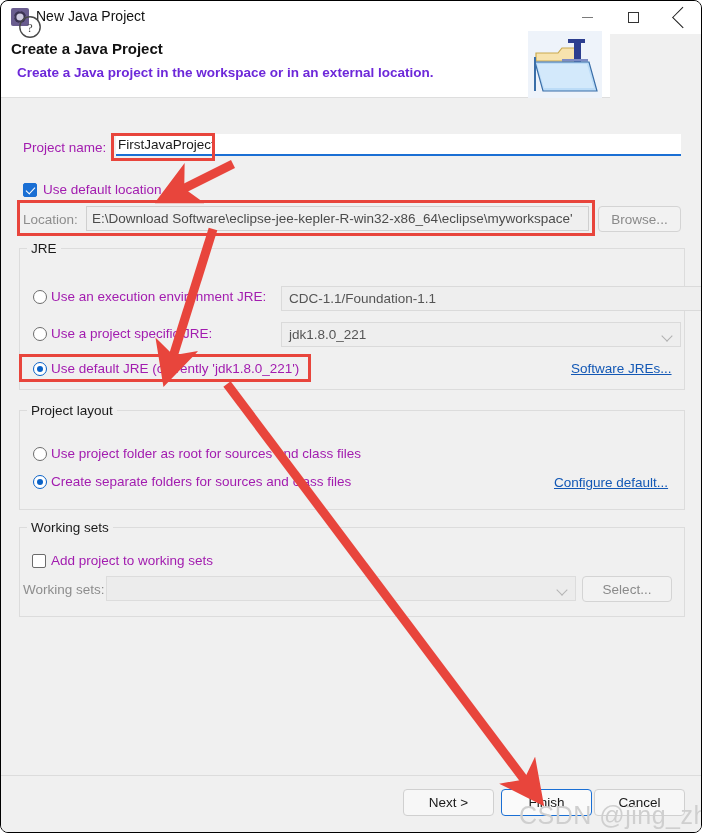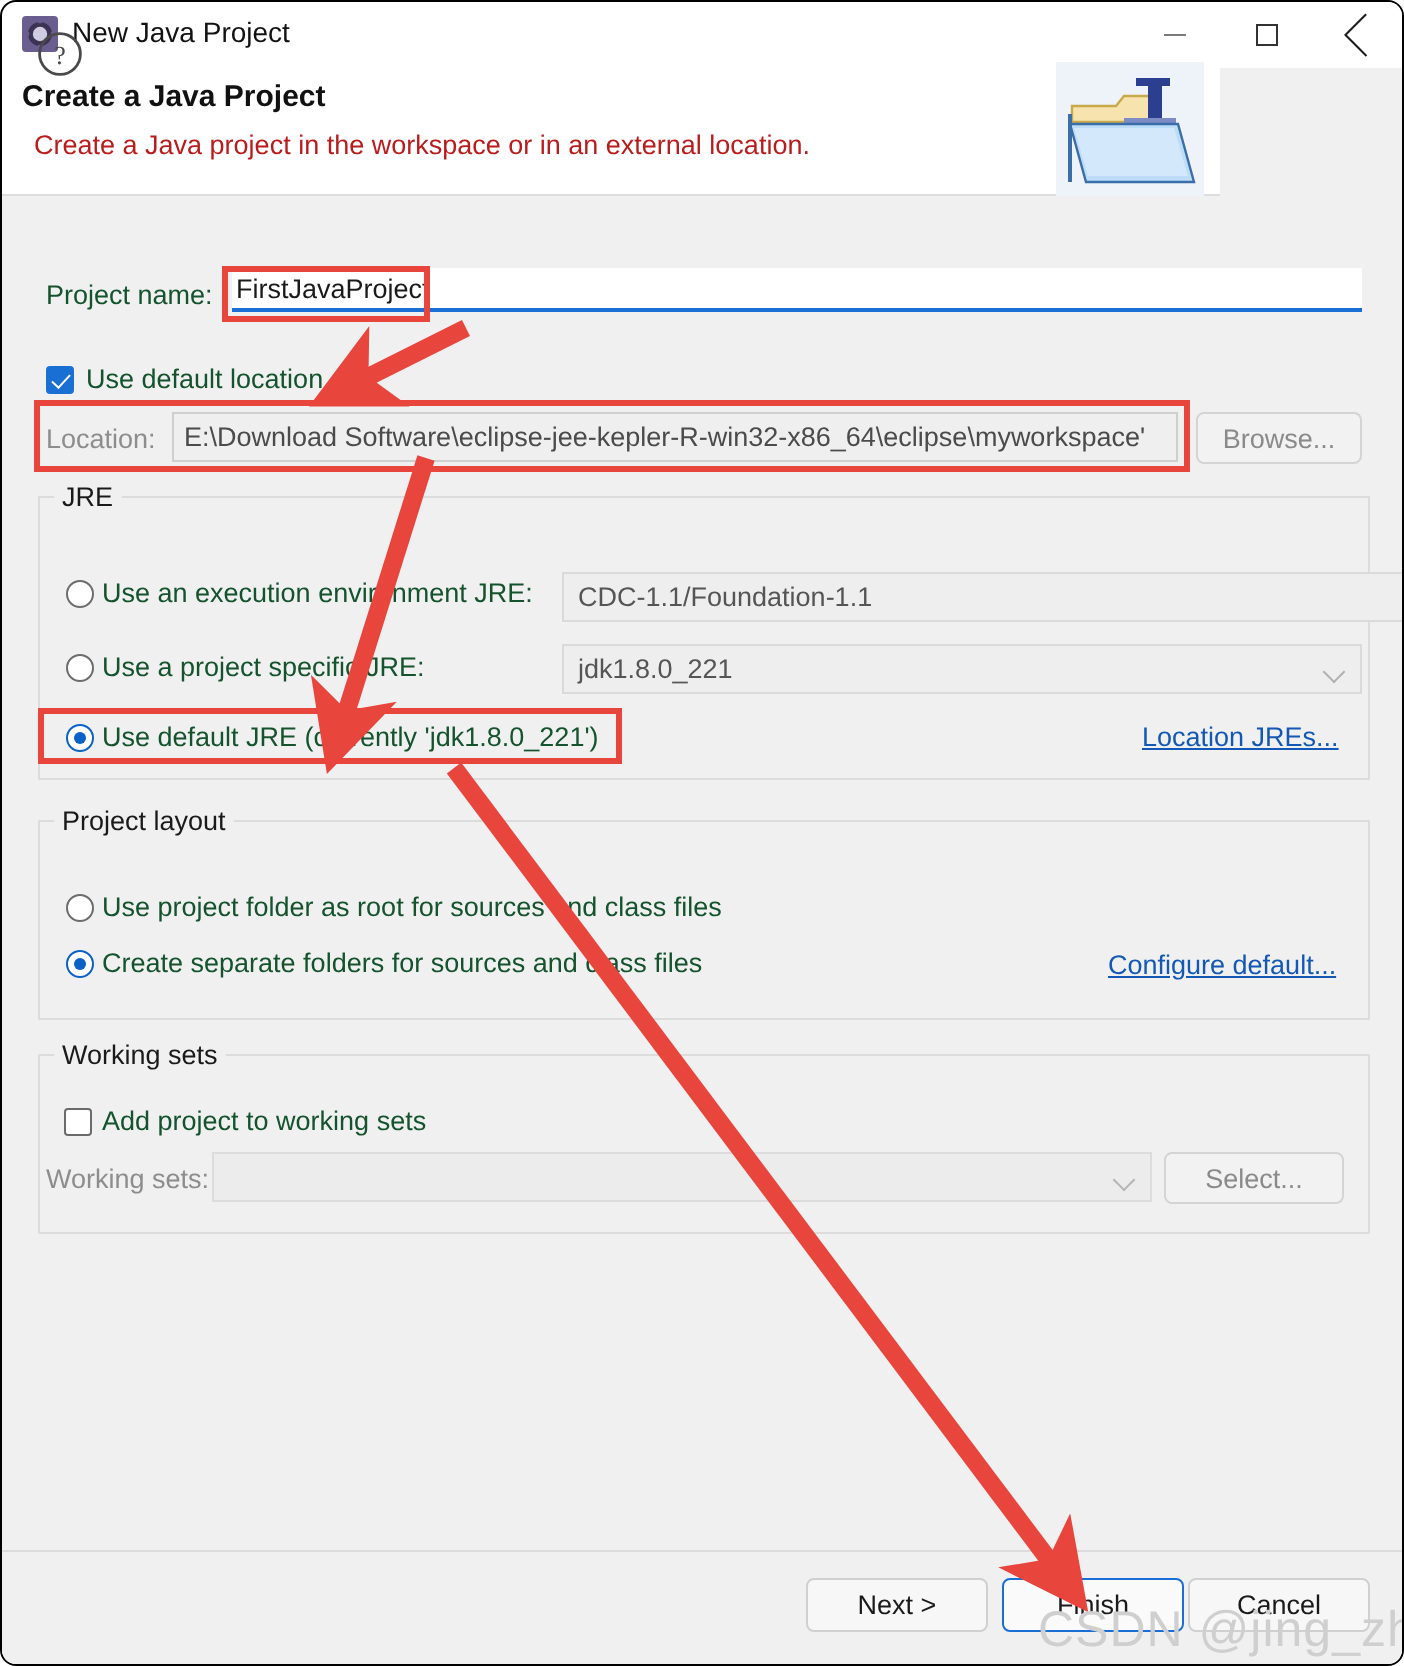--- a/index.html
+++ b/index.html
@@ -95,41 +95,42 @@
     position: absolute;
     left: 10px; top: 6px;
     font-size: 15px;
     font-weight: bold;
     color: #111;
   }
   .header-sub {
     position: absolute;
     left: 16px; top: 31px;
     font-size: 13.5px;
-    color: #b91c1c;
+    color: #6d28d9;
+    font-weight: bold;
   }
   .header-icon {
     position: absolute;
     right: 8px; top: -3px;
     width: 74px; height: 68px;
   }
 
   
   .body-area {
     position: absolute;
     left: 0; top: 97px;
     width: 702px;
     height: 677px;
     background: #f0f0f0;
   }
 
   .lbl {
     position: absolute;
     font-size: 13.5px;
-    color: #14532d;
+    color: #a21caf;
     white-space: nowrap;
   }
   .lbl-dim { color: #8d8d8d; }
 
   
   .pn-label { left: 22px; top: 139px; }
   .pn-input {
     position: absolute;
     left: 115px; top: 133px;
     width: 565px; height: 22px;
@@ -447,21 +448,21 @@
 
   <div class="rb rb-proj"></div>
   <div class="lbl lb-proj">Use a project specific JRE:</div>
   <div class="combo combo-proj">
     <span>jdk1.8.0_221</span>
     <span class="chev"></span>
   </div>
 
   <div class="rb sel rb-def"></div>
   <div class="lbl lb-def">Use default JRE (currently 'jdk1.8.0_221')</div>
-  <div class="link link-jre">Location JREs...</div>
+  <div class="link link-jre">Software JREs...</div>
 
   <div class="group grp-layout"></div>
   <div class="group-title grp-layout-t">Project layout</div>
 
   <div class="rb rb-root"></div>
   <div class="lbl lb-root">Use project folder as root for sources and class files</div>
 
   <div class="rb sel rb-sep"></div>
   <div class="lbl lb-sep">Create separate folders for sources and class files</div>
   <div class="link link-def">Configure default...</div>

